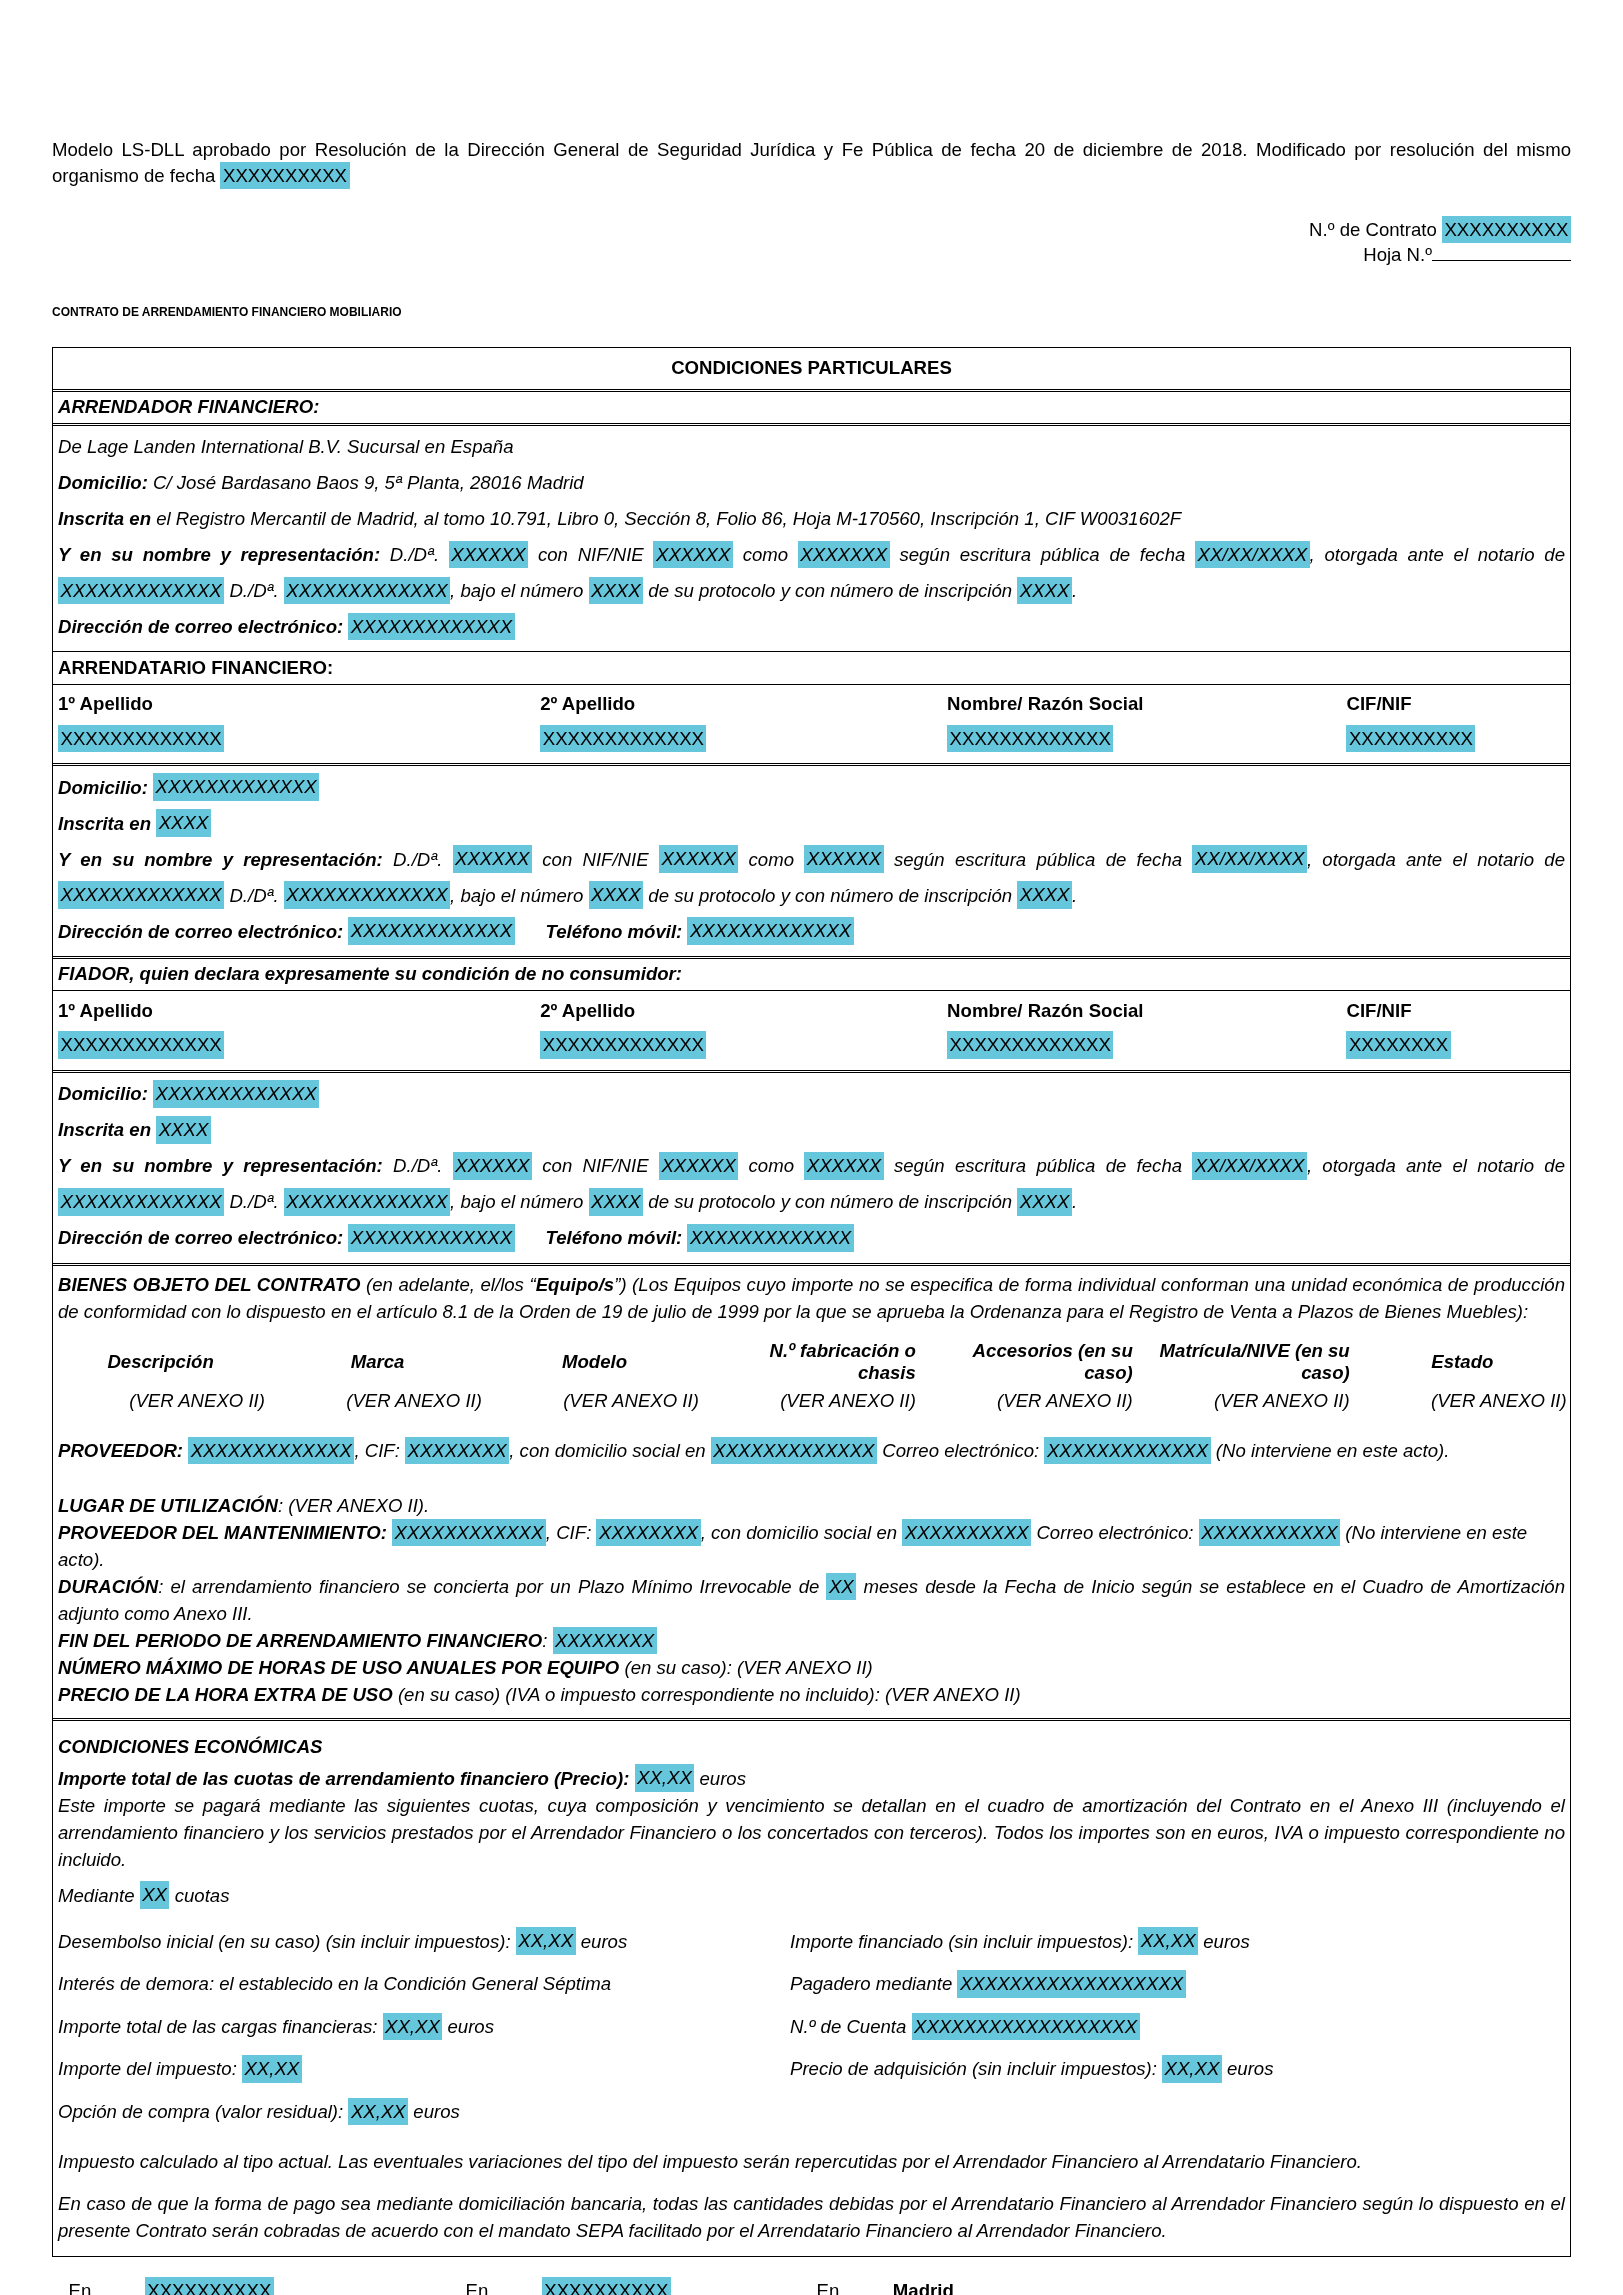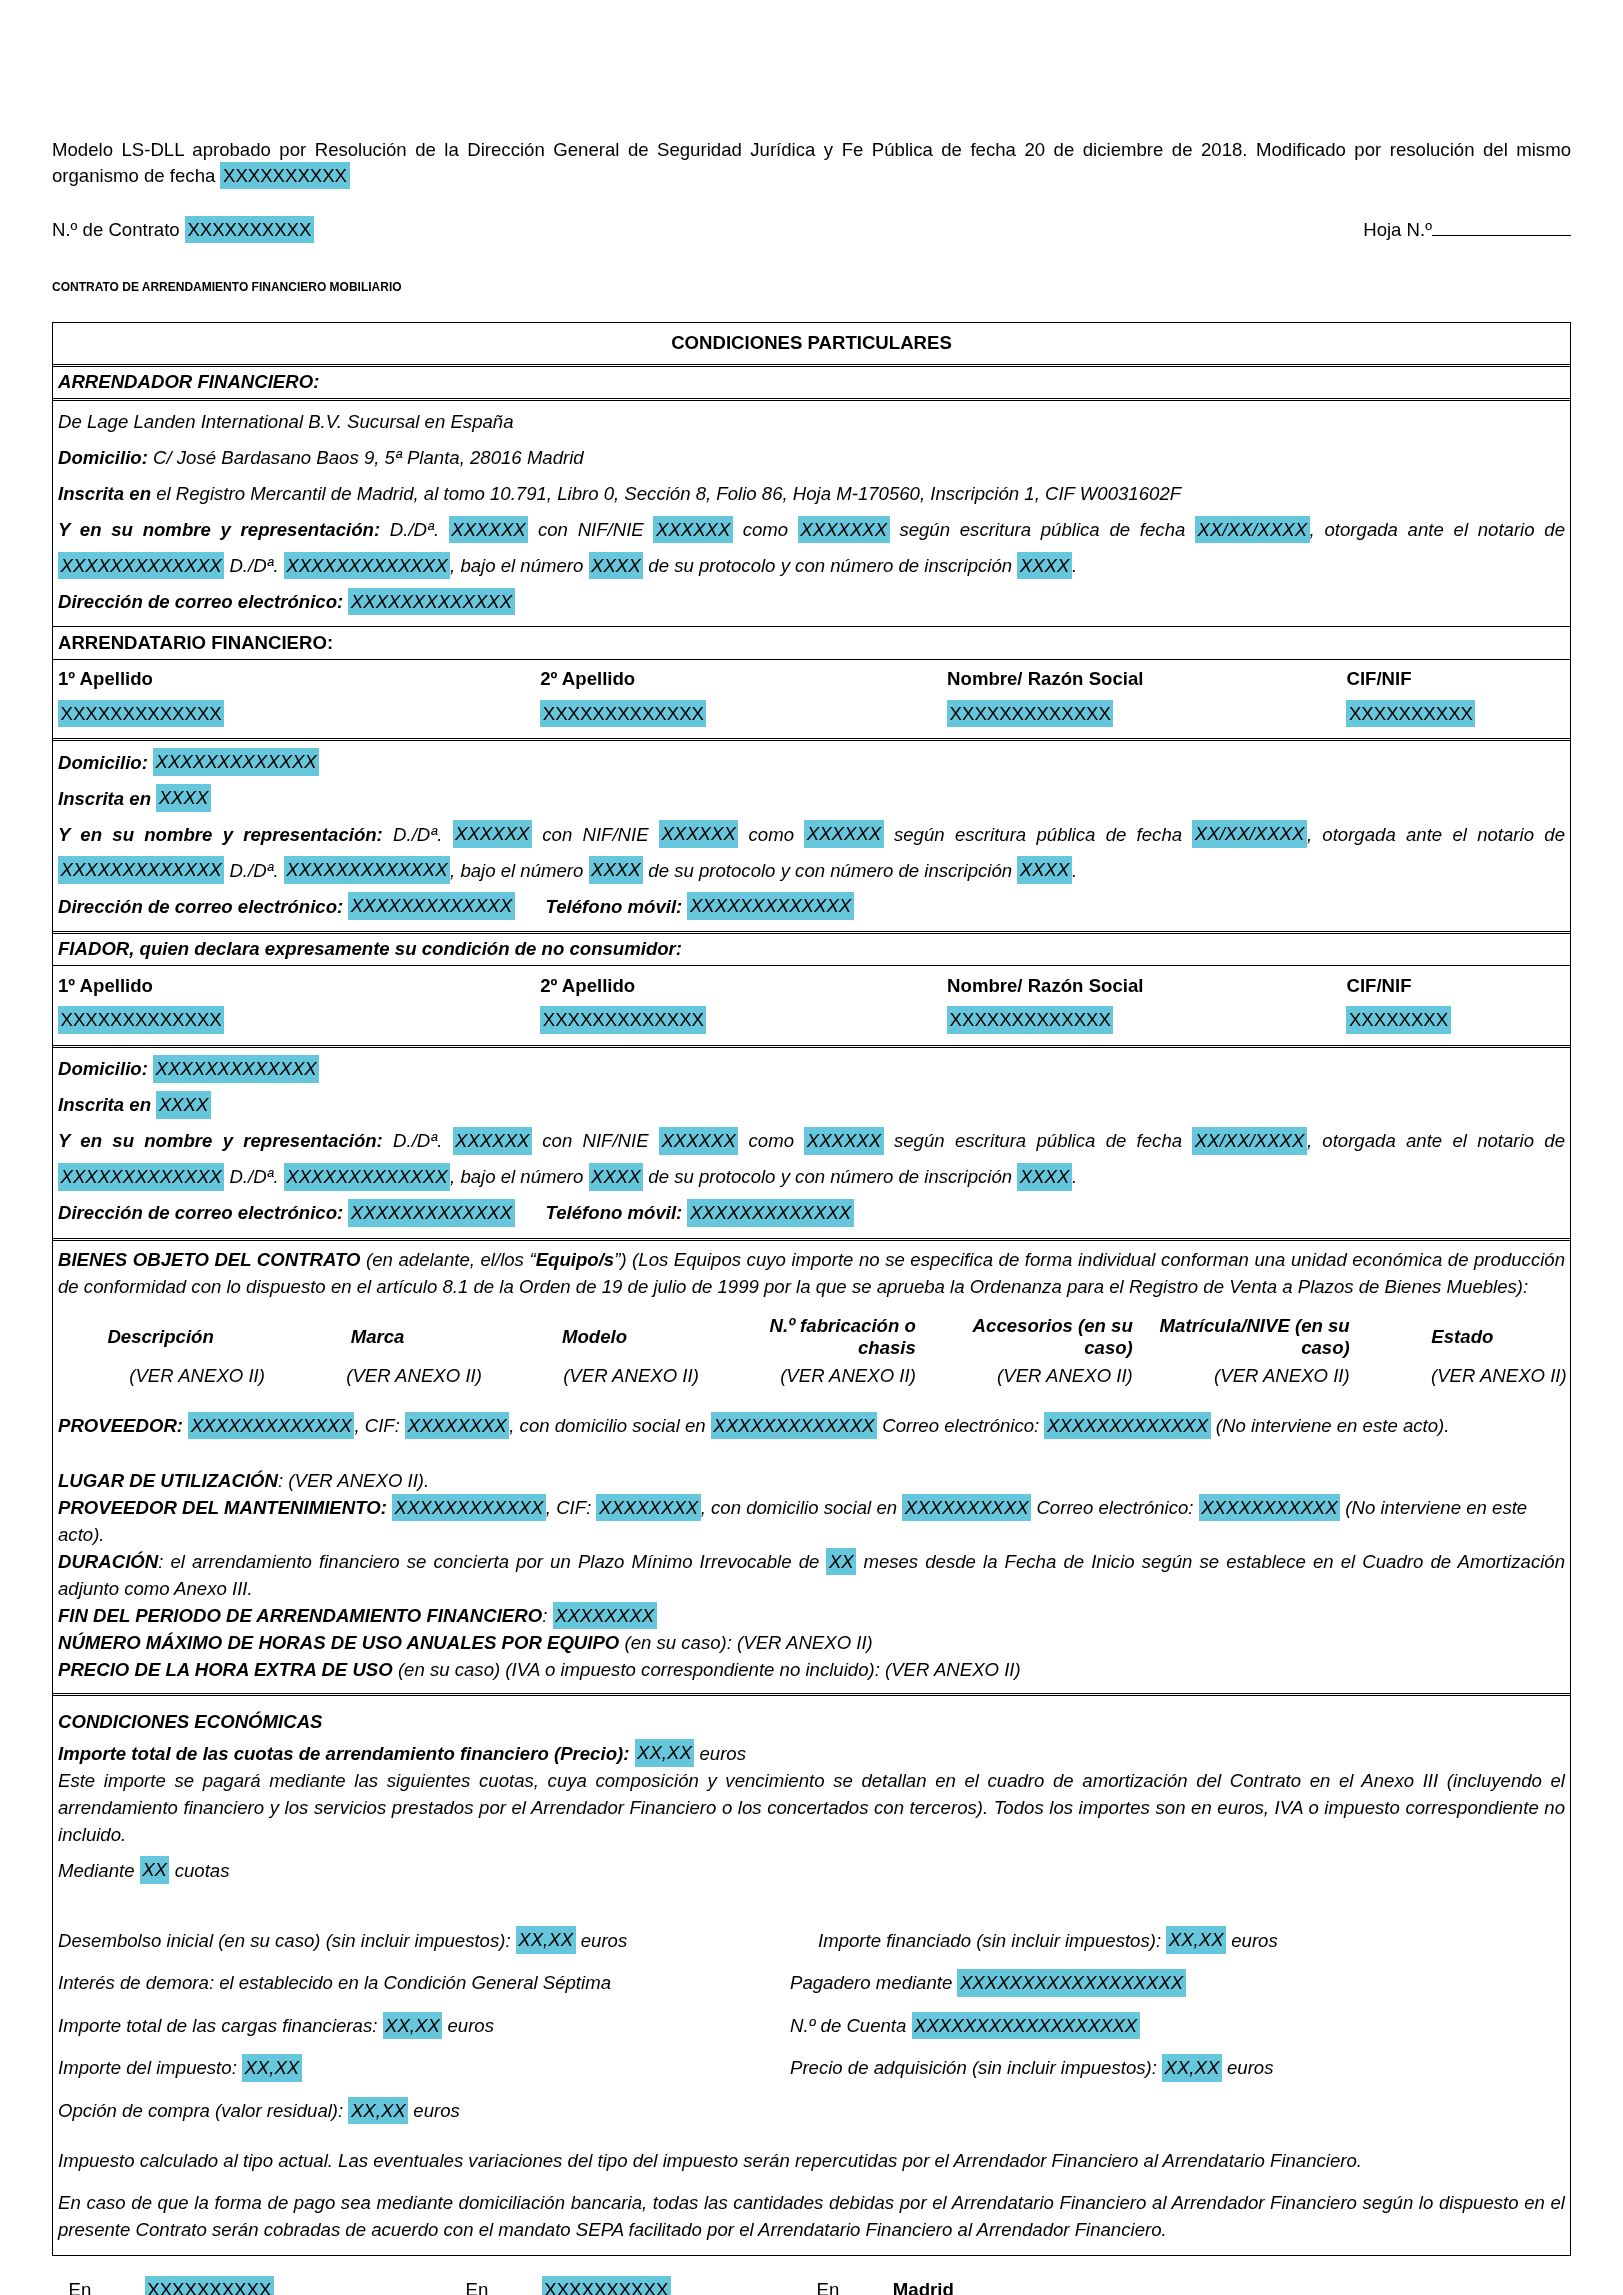--- a/index.html
+++ b/index.html
@@ -11,40 +11,40 @@
     font-size:18.6px;
   }
   .page { padding:93px 52px 0; }
   b { font-weight:bold; }
   .hl { background:var(--hl); padding:3.3px 2.5px; white-space:nowrap; }
   .lh44 { line-height:36px; }
   .lh33 { line-height:27px; }
   .just { text-align:justify; }
 
   .top-note { line-height:26px; text-align:justify;margin-top:44px; }
-  .contract-row { margin-top:28px; display:flex; justify-content:space-between; line-height:25px; }
+  .contract-row { margin-top:28px; display:flex; justify-content:space-between; align-items:flex-end; line-height:25px;flex-direction:column; }
   .sheet-blank { display:inline-block; width:139px; border-bottom:1.7px solid #000; height:1em; }
   .doc-title { margin-top:33px; font-weight:bold; line-height:25px; }
 
   .box { border:1.7px solid #000; margin-top:21.5px; }
   .box-title { text-align:center; font-weight:bold; padding:9px 5px 10px; }
   .rule-thick { border-top:3.3px double #000;font-style:italic; }
   .rule-thin  { border-top:1.7px solid #000; }
   .sec-head { font-weight:bold; padding:4.1px 5px 5px; }
   .sec-body { padding:3.3px 5px 6.6px; }
 
   .ptable { display:grid; grid-template-columns:32% 27% 26.5% 14.5%; padding:3.3px 5px 13.2px; }
   .ptable .h { font-weight:bold; padding:5px 0 13.2px; }
 
   .goods-intro { padding:5px 5px 0; }
   .gtable { display:grid; grid-template-columns:repeat(7,1fr); text-align:right; padding:6.6px 3.3px 21.5px; column-gap:8.3px; }
   .gtable .h { font-weight:bold; padding:8.3px 0 6.6px; display:flex; align-items:center; justify-content:center; min-height:55px; }
 
   .ec-row { display:grid; grid-template-columns:732px 1fr; line-height:36px; margin-top:6.6px; }
-  .ec-row.first { margin-top:34px;gap:28px; }
+  .ec-row.first { margin-top:10px; }
 
   .sig { display:grid; grid-template-columns:397px 351px 1fr; padding:21.5px 0 0 16.5px; }
   .sig-row { display:flex; line-height:25px; margin-bottom:3.3px; }
   .sig-label { width:73px; }
   .sig-val { border-bottom:1.7px dotted #000; padding:0 3.3px 2.5px; }
   .w330 { width:273px; } .w390 { width:322px;font-weight:bold; }
   .sig-role { line-height:25px; margin-top:3.3px; }
 </style>
 </head>
 <body>

